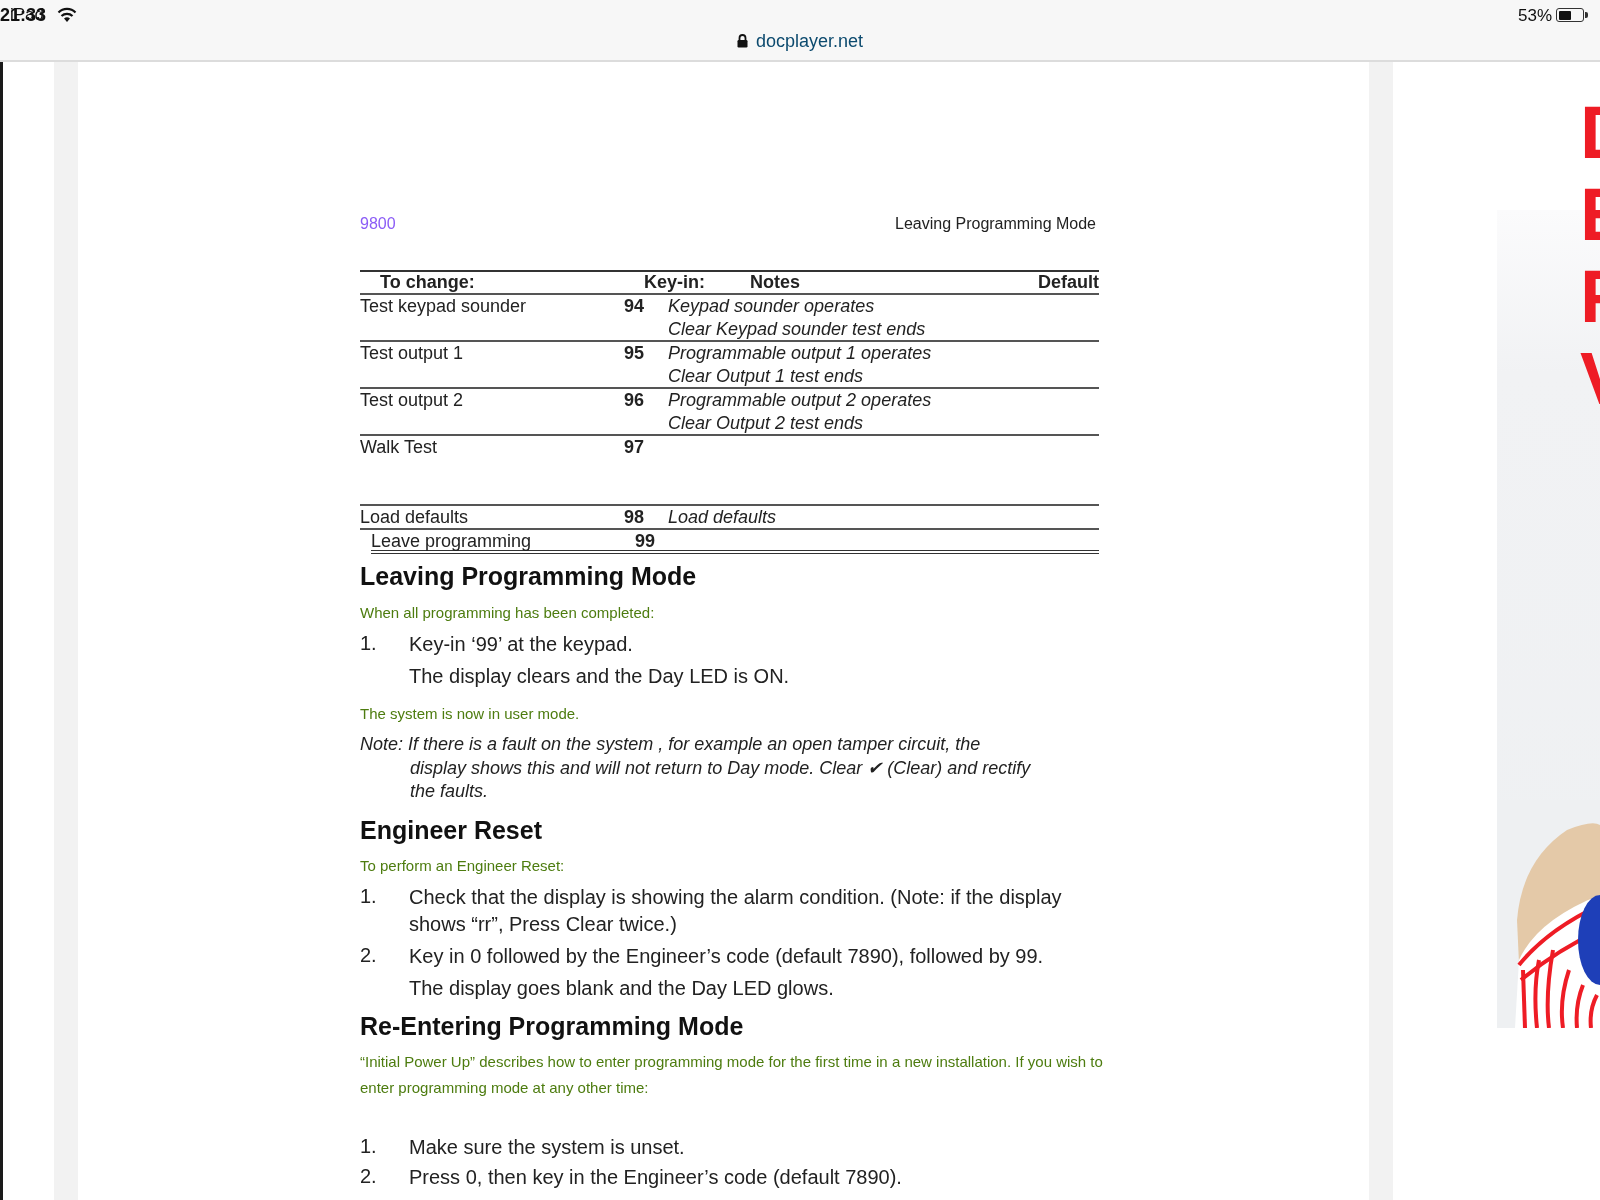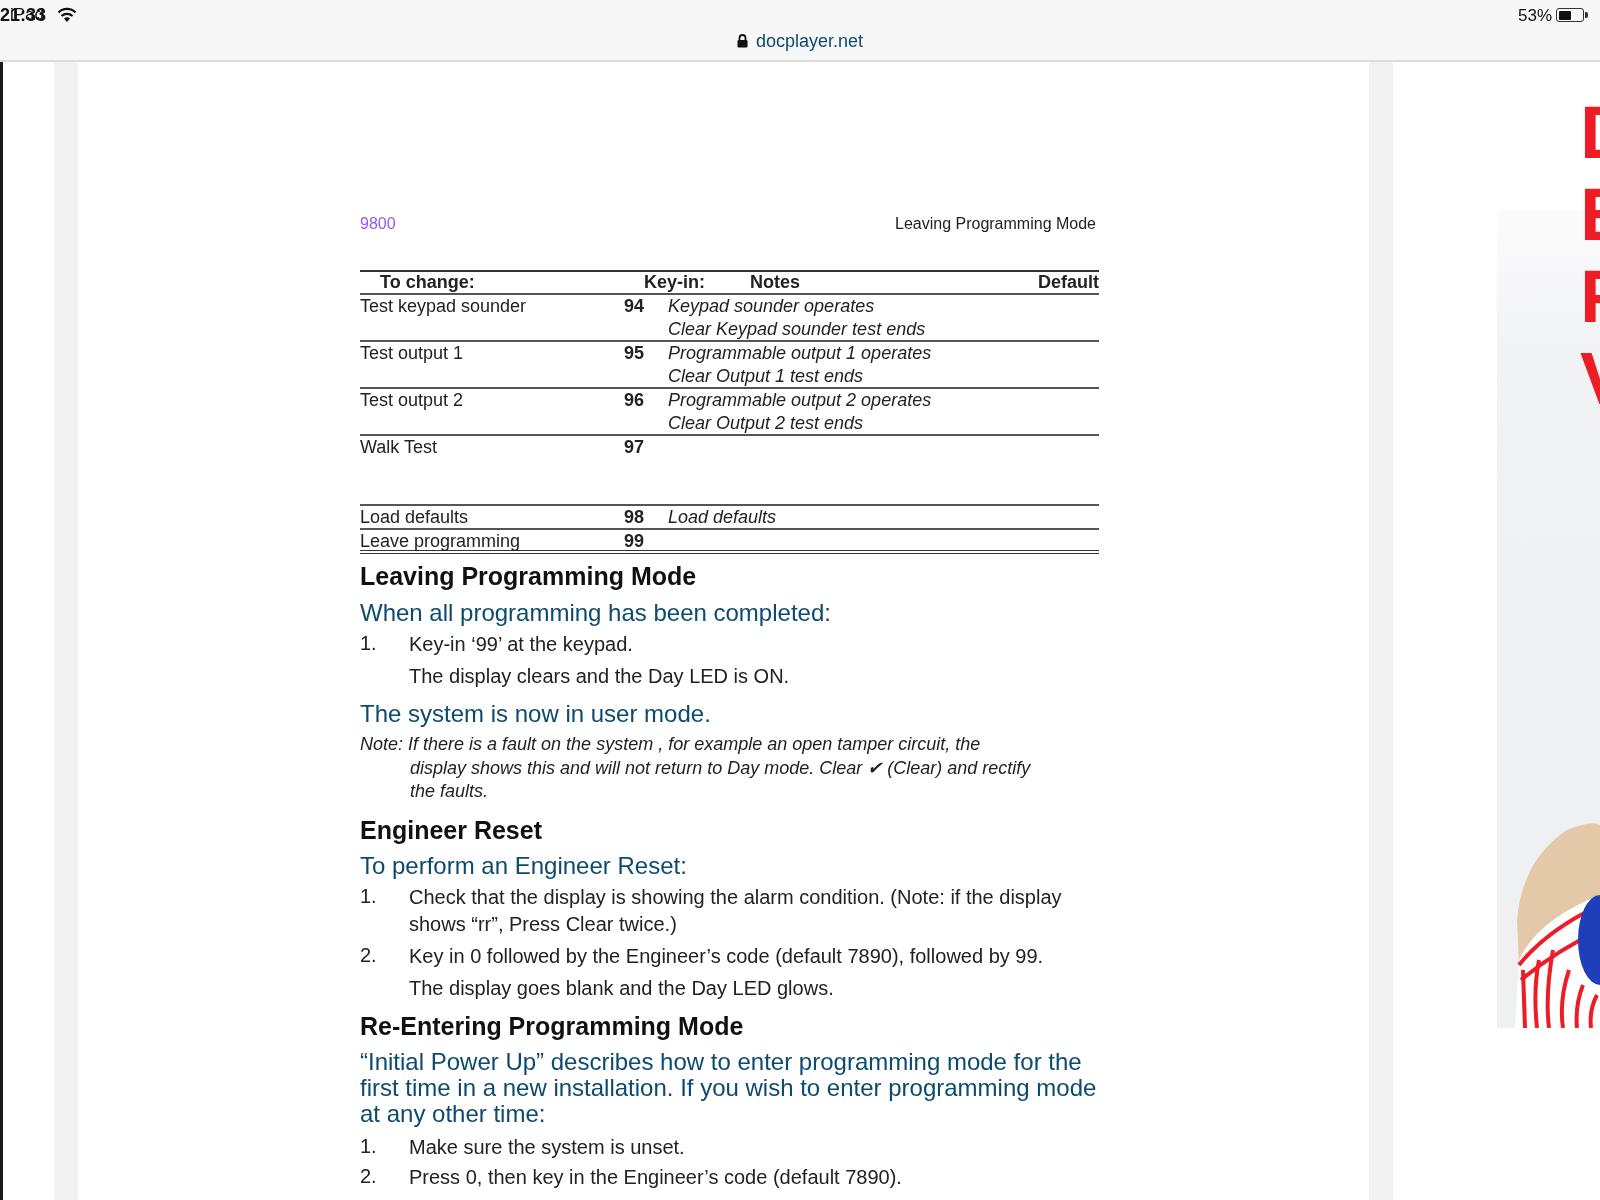--- a/index.html
+++ b/index.html
@@ -31,28 +31,28 @@
     .ad-panel { position: absolute; left: 1497px; top: 210px; width: 103px; height: 818px; background: linear-gradient(#fbfbfc, #f1f2f4 20%, #eef0f2); }
     .ad-text { position: absolute; left: 1580px; top: 92px; font-size: 74px; line-height: 82px; font-weight: bold; color: #ee1c25; }
     .ad-figure { position: absolute; left: 1497px; top: 800px; width: 103px; height: 228px; overflow: hidden; }
     .run-left { position: absolute; left: 360px; top: 215px; font-size: 16px; color: #8b5cf6; }
     .run-right { position: absolute; left: 0; width: 1096px; top: 215px; text-align: right; font-size: 16px; color: #222; }
 
     .table { position: absolute; left: 360px; top: 270px; width: 739px; font-size: 18px; color: #222; }
     .thead { position: relative; height: 25px; border-top: 2px solid #333; border-bottom: 2px solid #555; font-weight: bold; }
     .thead span { position: absolute; top: 0; line-height: 21px; margin-left: 20px; }
     .row { position: relative; border-bottom: 2px solid #555; }
-    .row.last { border-bottom: 3px double #333; border-bottom-width: 4px; }
+    .row.last { border-bottom: 3px double #333; border-bottom-width: 4px; margin-left: 11px; }
     .cell-change { position: absolute; left: 0; top: 0; line-height: 23px; }
     .cell-key { position: absolute; left: 264px; top: 0; line-height: 23px; font-weight: bold; }
     .notes { margin-left: 308px; font-style: italic; }
     .notes div { line-height: 23px; }
 
     .h2 { position: absolute; left: 360px; font-size: 25px; font-weight: bold; color: #111; }
-    .p { position: absolute; left: 360px; font-size: 24px; color: #0c4a6e; line-height: 26px; width: 745px; }
+    .p { position: absolute; left: 360px; font-size: 15px; color: #4d7c0f; line-height: 26px; width: 745px; }
     .num { position: absolute; left: 360px; font-size: 20px; color: #222; }
     .li { position: absolute; left: 409px; font-size: 20px; color: #222; line-height: 27px; width: 700px; }
     .note { position: absolute; left: 360px; top: 733px; width: 740px; font-size: 18px; font-style: italic; color: #222; line-height: 23.5px; }
     .note .indent { padding-left: 50px; }
   </style>
 </head>
 <body>
 
 <div class="topbar">
   <span class="device">iPad</span>

